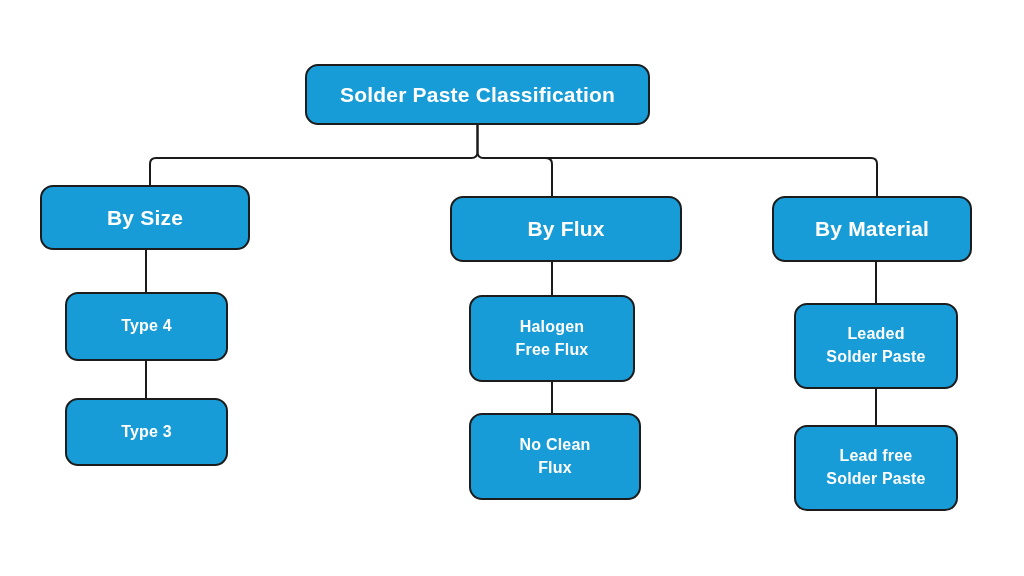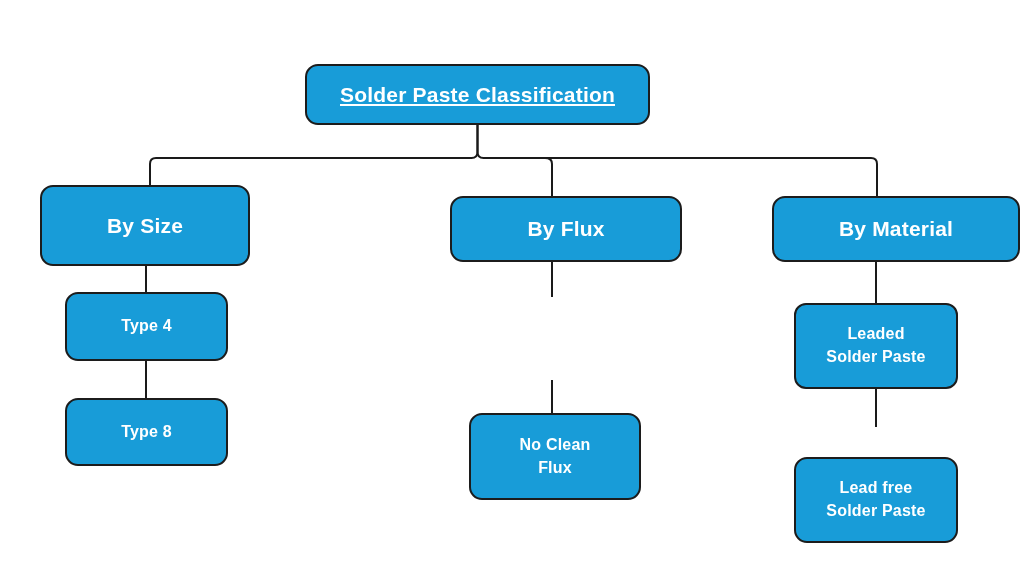--- a/index.html
+++ b/index.html
@@ -33,35 +33,35 @@
     text-align: center;
     box-sizing: border-box;
   }
   .node-label {
     color: #ffffff;
     font-weight: 700;
     white-space: pre-line;
     line-height: 1.42;
     letter-spacing: 0.2px;
   }
-  .root-node .node-label    { font-size: 21px; text-decoration: underline; }
+  .root-node .node-label    { font-size: 21px; }
   .branch-node .node-label  { font-size: 21px; }
   .leaf-node .node-label    { font-size: 16px; }
 
   
   #node-root        { left: 305px; top:  64px; width: 345px; height: 61px; }
-  #node-by-size     { left:  40px; top: 185px; width: 210px; height: 81px; text-align: right; }
+  #node-by-size     { left:  40px; top: 185px; width: 210px; height: 65px; text-align: right; }
   #node-type4       { left:  65px; top: 292px; width: 163px; height: 69px; }
   #node-type3       { left:  65px; top: 398px; width: 163px; height: 68px; }
   #node-by-flux     { left: 450px; top: 196px; width: 232px; height: 66px; }
   #node-halogen     { left: 469px; top: 295px; width: 166px; height: 87px; }
   #node-noclean     { left: 469px; top: 413px; width: 172px; height: 87px; }
-  #node-by-material { left: 772px; top: 196px; width: 248px; height: 66px; }
-  #node-leaded      { left: 794px; top: 303px; width: 164px; height: 86px; border-radius: 12px; }
-  #node-leadfree    { left: 794px; top: 425px; width: 164px; height: 86px; margin-top: 32px; }
+  #node-by-material { left: 772px; top: 196px; width: 200px; height: 66px; }
+  #node-leaded      { left: 794px; top: 303px; width: 164px; height: 86px; }
+  #node-leadfree    { left: 794px; top: 425px; width: 164px; height: 86px; }
 </style>
 </head>
 <body>
 
 <div class="canvas">
 
   <svg class="connectors" width="1024" height="576" viewBox="0 0 1024 576">
     <g fill="none" stroke="#1a1a1a" stroke-width="2" stroke-linecap="square">
 
       <path d="M477.5 125 V152 Q477.5 158 471.5 158 H156 Q150 158 150 164 V186"></path>
@@ -85,25 +85,29 @@
     <span class="node-label">Solder Paste Classification</span>
   </div>
 
   <div id="node-by-size" class="node branch-node">
     <span class="node-label">By Size</span>
   </div>
   <div id="node-type4" class="node leaf-node">
     <span class="node-label">Type 4</span>
   </div>
   <div id="node-type3" class="node leaf-node">
-    <span class="node-label">Type 8</span>
+    <span class="node-label">Type 3</span>
   </div>
 
   <div id="node-by-flux" class="node branch-node">
     <span class="node-label">By Flux</span>
+  </div>
+  <div id="node-halogen" class="node leaf-node">
+    <span class="node-label">Halogen
+Free Flux</span>
   </div>
   <div id="node-noclean" class="node leaf-node">
     <span class="node-label">No Clean
 Flux</span>
   </div>
 
   <div id="node-by-material" class="node branch-node">
     <span class="node-label">By Material</span>
   </div>
   <div id="node-leaded" class="node leaf-node">

